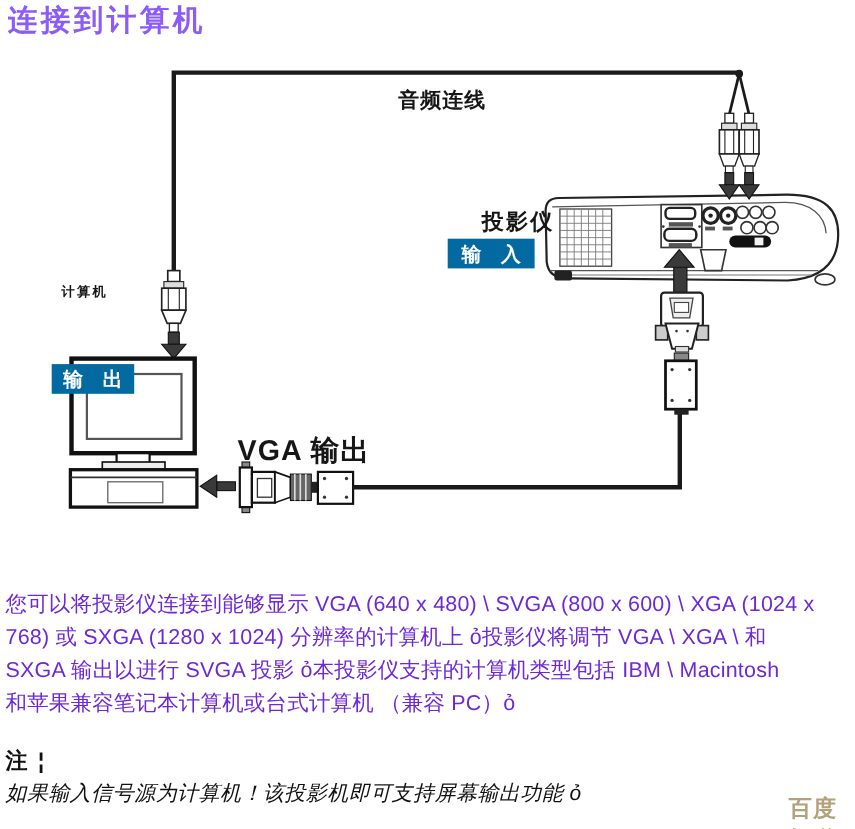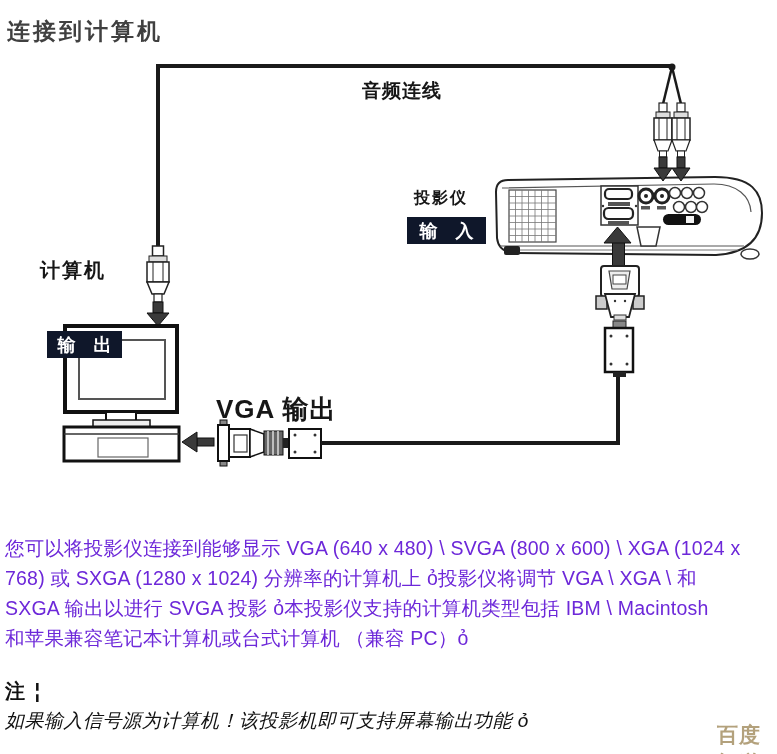--- a/index.html
+++ b/index.html
@@ -1,27 +1,27 @@
 <!DOCTYPE html>
 <html><head>
 <meta charset="utf-8">
 <style>
   html,body{margin:0;padding:0;background:#fff;}
   .page{position:relative;width:777px;height:754px;background:#ffffff;
         font-family:"Liberation Sans","DejaVu Sans",sans-serif;color:#111;overflow:hidden;}
   .abs{position:absolute;}
-  .page-title{left:7px;top:16px;font-size:23px;font-weight:bold;letter-spacing:3px;color:#404040;}
+  .page-title{left:7px;top:0;font-size:27px;font-weight:bold;letter-spacing:3px;color:#8b5cf6;}
   .diagram-svg{left:0;top:0;width:777px;height:530px;}
   .lbl{font-weight:bold;color:#161616;white-space:nowrap;}
   .lbl-audio{left:362px;top:78px;font-size:19px;letter-spacing:1px;text-align:right;}
-  .lbl-projector{left:414px;top:188px;font-size:16px;letter-spacing:2px;}
-  .lbl-computer{left:40px;top:257px;font-size:20px;letter-spacing:2px;}
+  .lbl-projector{left:438px;top:188px;font-size:20px;letter-spacing:2px;}
+  .lbl-computer{left:56px;top:257px;font-size:12px;letter-spacing:2px;}
   .lbl-comp-cable{left:477px;top:286px;font-size:19px;letter-spacing:1px;}
   .lbl-vga-out{left:216px;top:392px;font-size:26px;letter-spacing:1px;}
-  .io-box{background:#0f172a;color:#fff;font-weight:bold;font-size:18px;
+  .io-box{background:#0369a1;color:#fff;font-weight:bold;font-size:18px;
           display:flex;align-items:center;justify-content:center;white-space:nowrap;}
   .io-in{left:407px;top:217px;width:79px;height:27px;}
   .io-out{left:47px;top:287px;width:75px;height:27px;margin-top:44px;}
   .body-line{left:5px;font-size:19.5px;color:#6d28d9;white-space:nowrap;letter-spacing:0.2px;}
   .bl0{top:535px;} .bl1{top:565px;} .bl2{top:595px;} .bl3{top:625px;}
   .note-heading{left:5px;top:678px;font-size:20px;font-weight:bold;letter-spacing:2px;}
   .note-text{left:5px;top:708px;font-size:19px;font-style:italic;white-space:nowrap;letter-spacing:0.5px;}
   .watermark{left:685px;top:721px;font-size:21px;font-weight:bold;letter-spacing:1px;}
 </style>
 </head>

